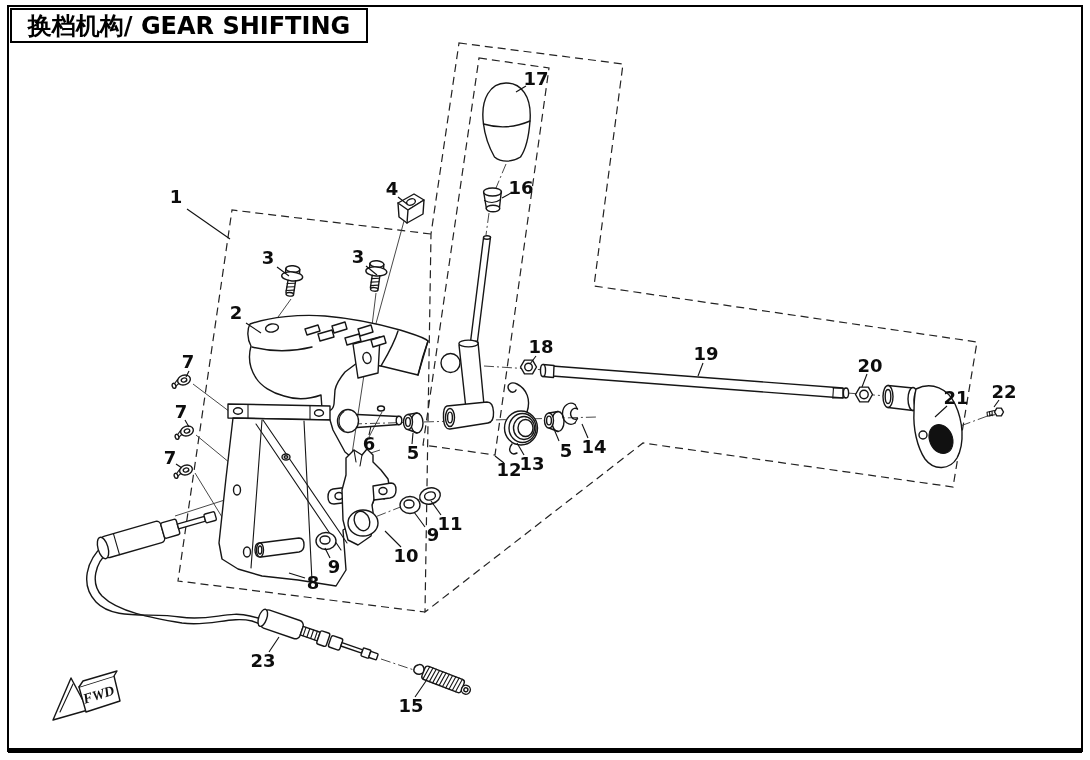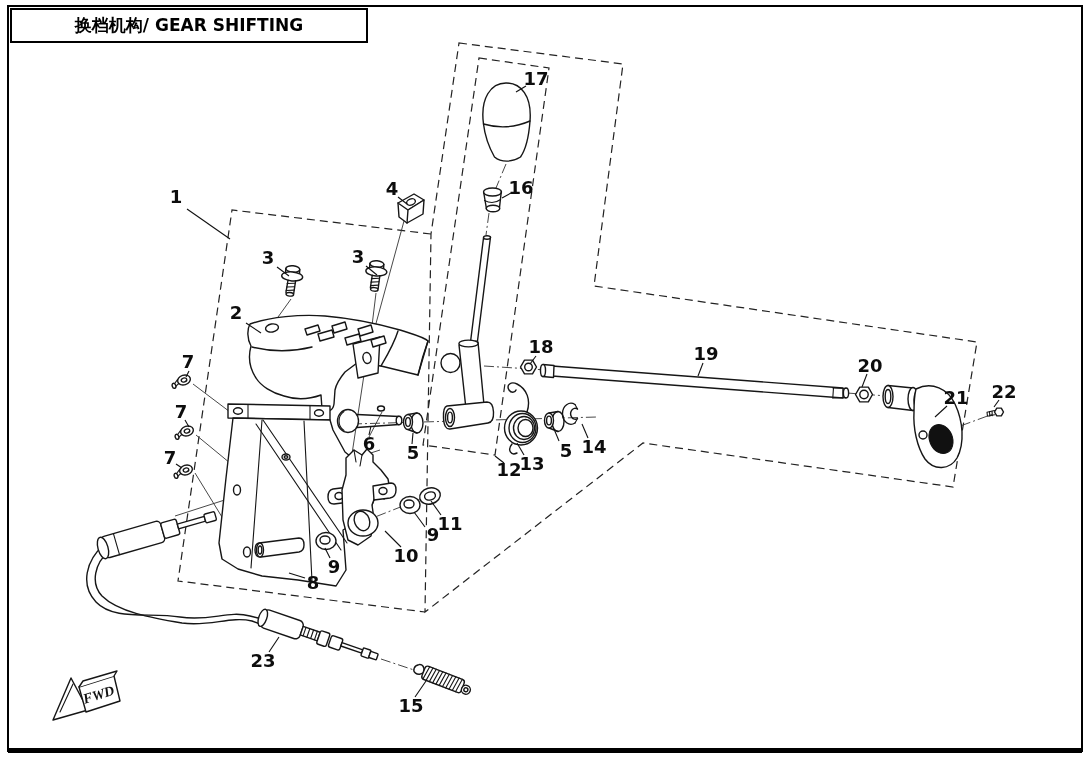--- a/index.html
+++ b/index.html
@@ -2,21 +2,21 @@
 <html><head>
 <meta charset="utf-8">
 <style>
   html,body{margin:0;padding:0;background:#e8e8e8;}
   .page{position:relative;width:1090px;height:760px;background:#fff;
         font-family:"DejaVu Sans",sans-serif;overflow:hidden;}
   .page svg{position:absolute;left:0;top:0;}
   .title-block{position:absolute;left:10px;top:8px;width:354px;height:31px;
         border:2px solid #000;display:flex;align-items:center;justify-content:center;
         background:#fff;z-index:5;}
-  .title-block span{font-weight:bold;font-size:17px;color:#000;white-space:nowrap;}
+  .title-block span{font-weight:bold;font-size:24px;color:#000;white-space:nowrap;}
   
   .p   {stroke:#161616;stroke-width:1.4;fill:#fff;stroke-linejoin:round;stroke-linecap:round;}
   .pn  {stroke:#161616;stroke-width:1.4;fill:none;stroke-linejoin:round;stroke-linecap:round;}
   .pt  {stroke:#161616;stroke-width:1.1;fill:none;stroke-linecap:round;}
   .dash{stroke:#222;stroke-width:1.2;fill:none;stroke-dasharray:8 5;}
   .ddot{stroke:#333;stroke-width:0.9;fill:none;stroke-dasharray:10 3 2 3;}
   .thin{stroke:#333;stroke-width:0.9;fill:none;}
   .leader{stroke:#111;stroke-width:1.1;}
   .callout-num{font-family:"DejaVu Sans",sans-serif;font-weight:bold;font-size:18px;
         fill:#0d0d0d;text-anchor:middle;}

